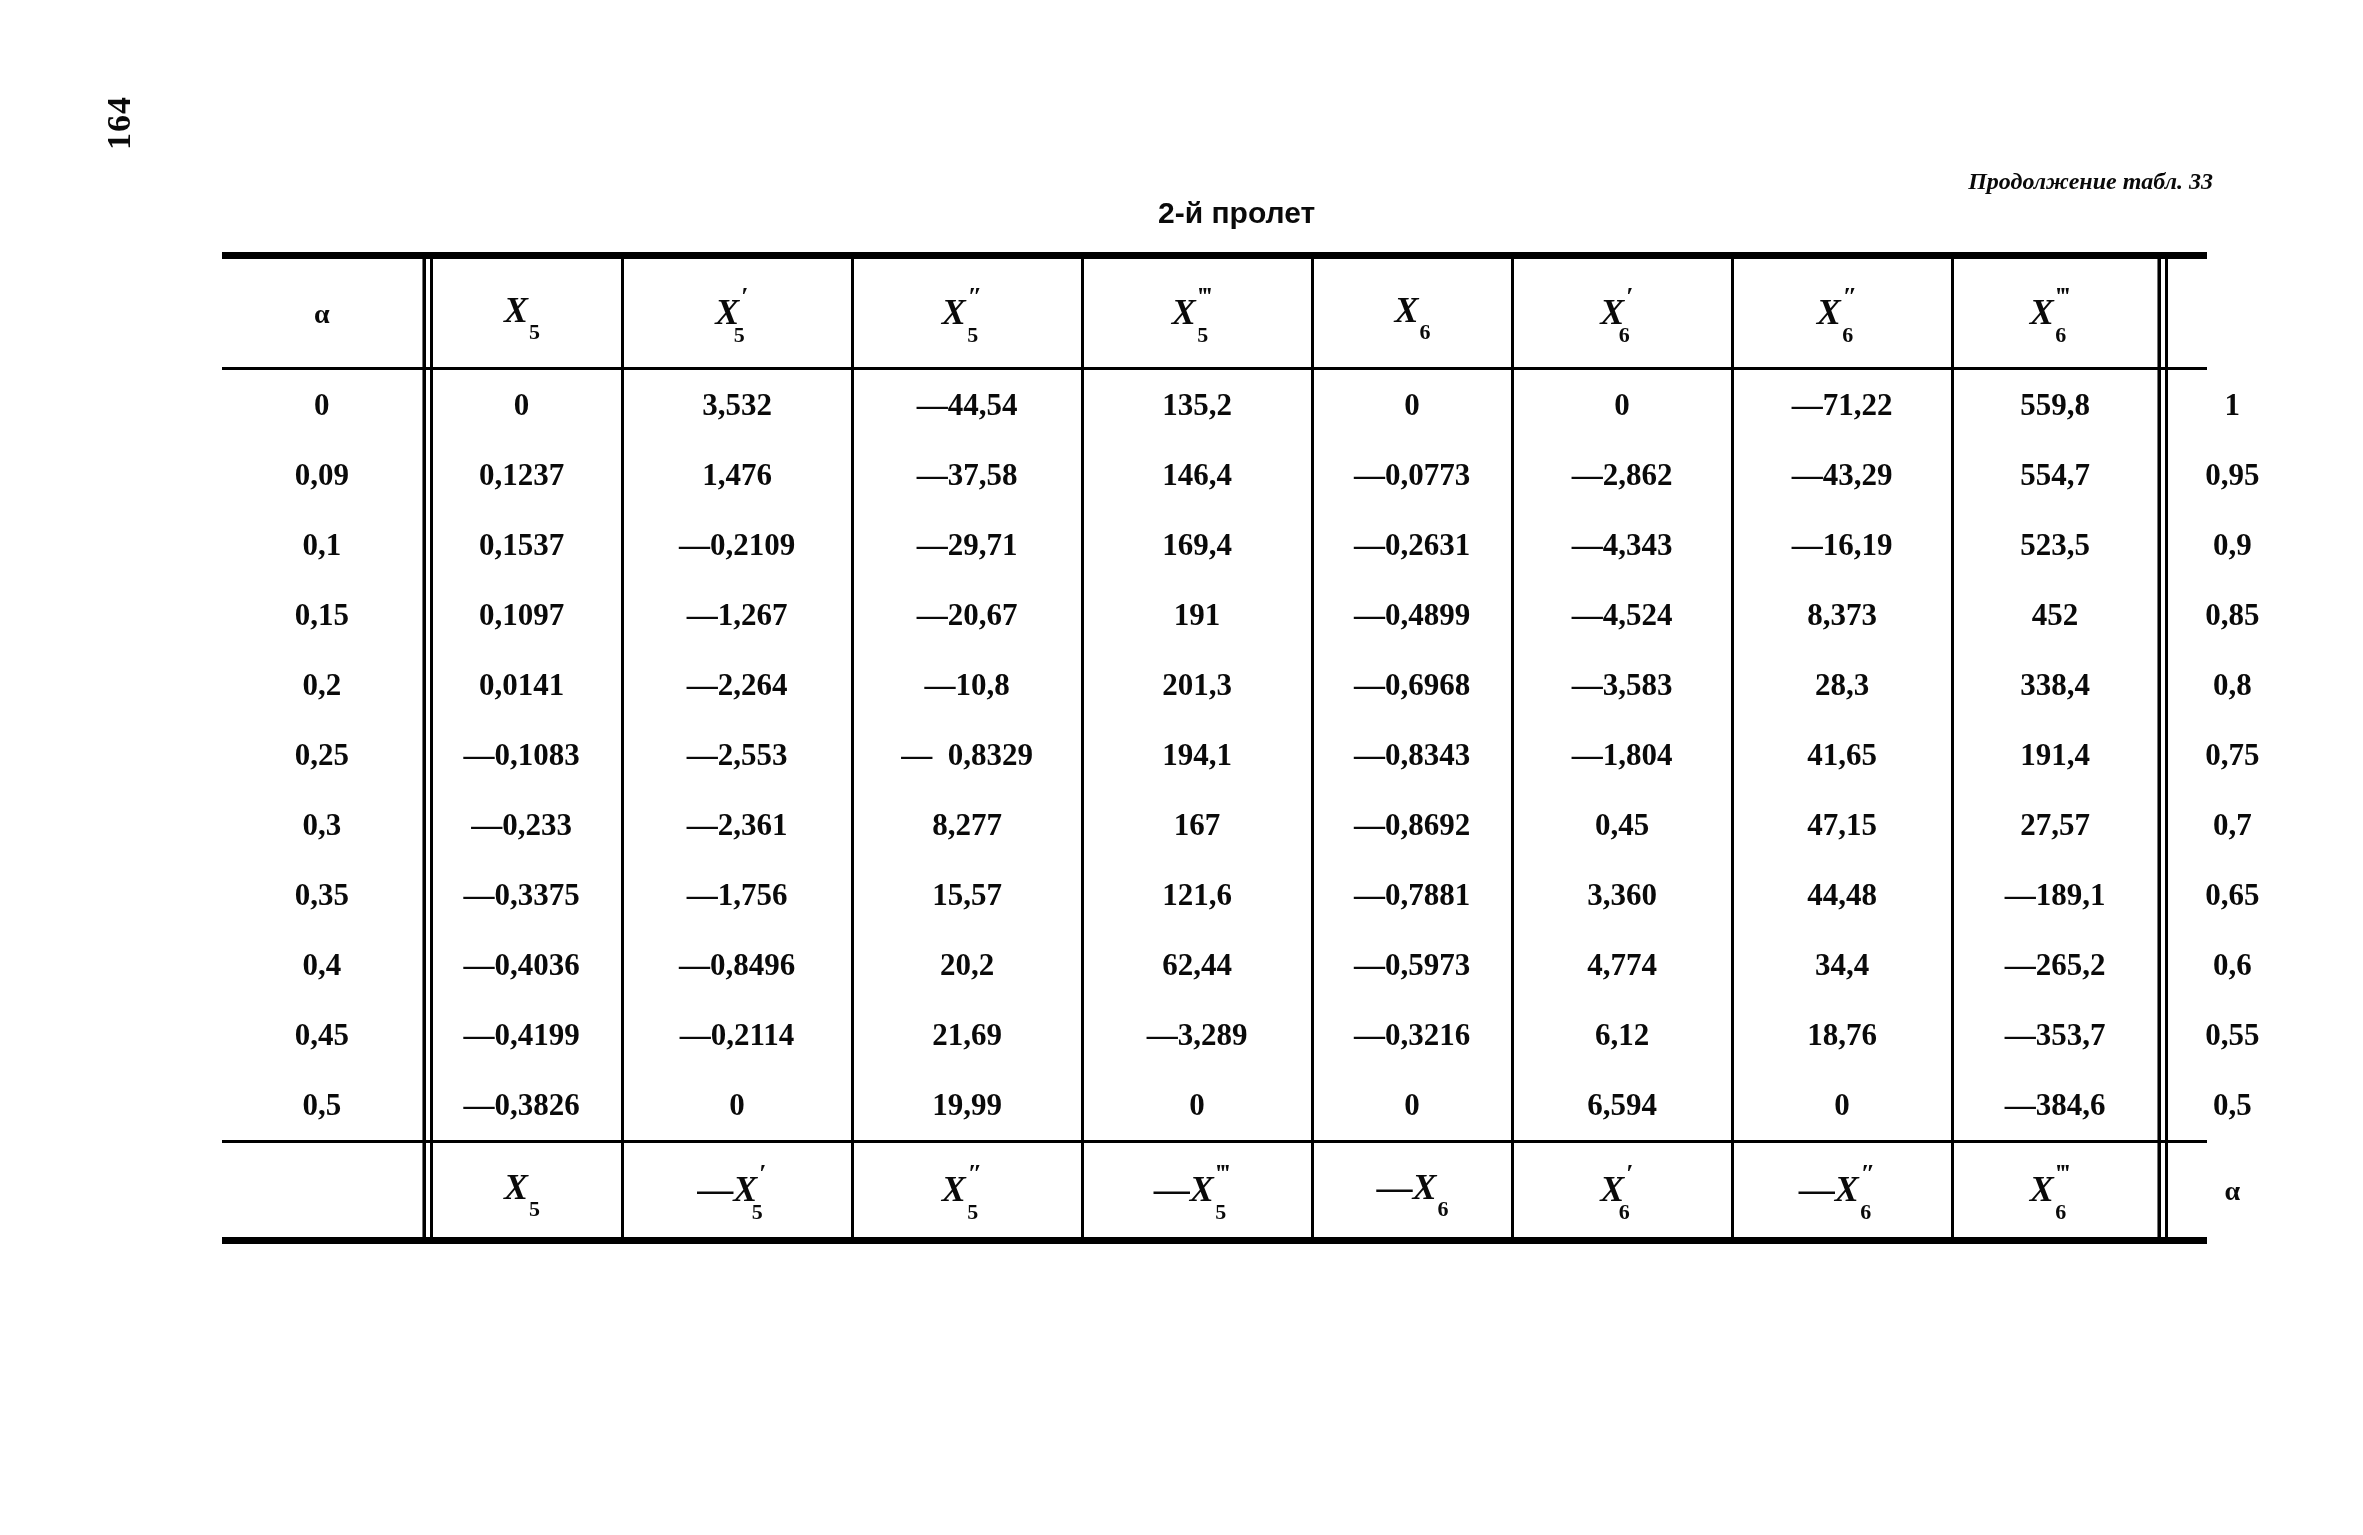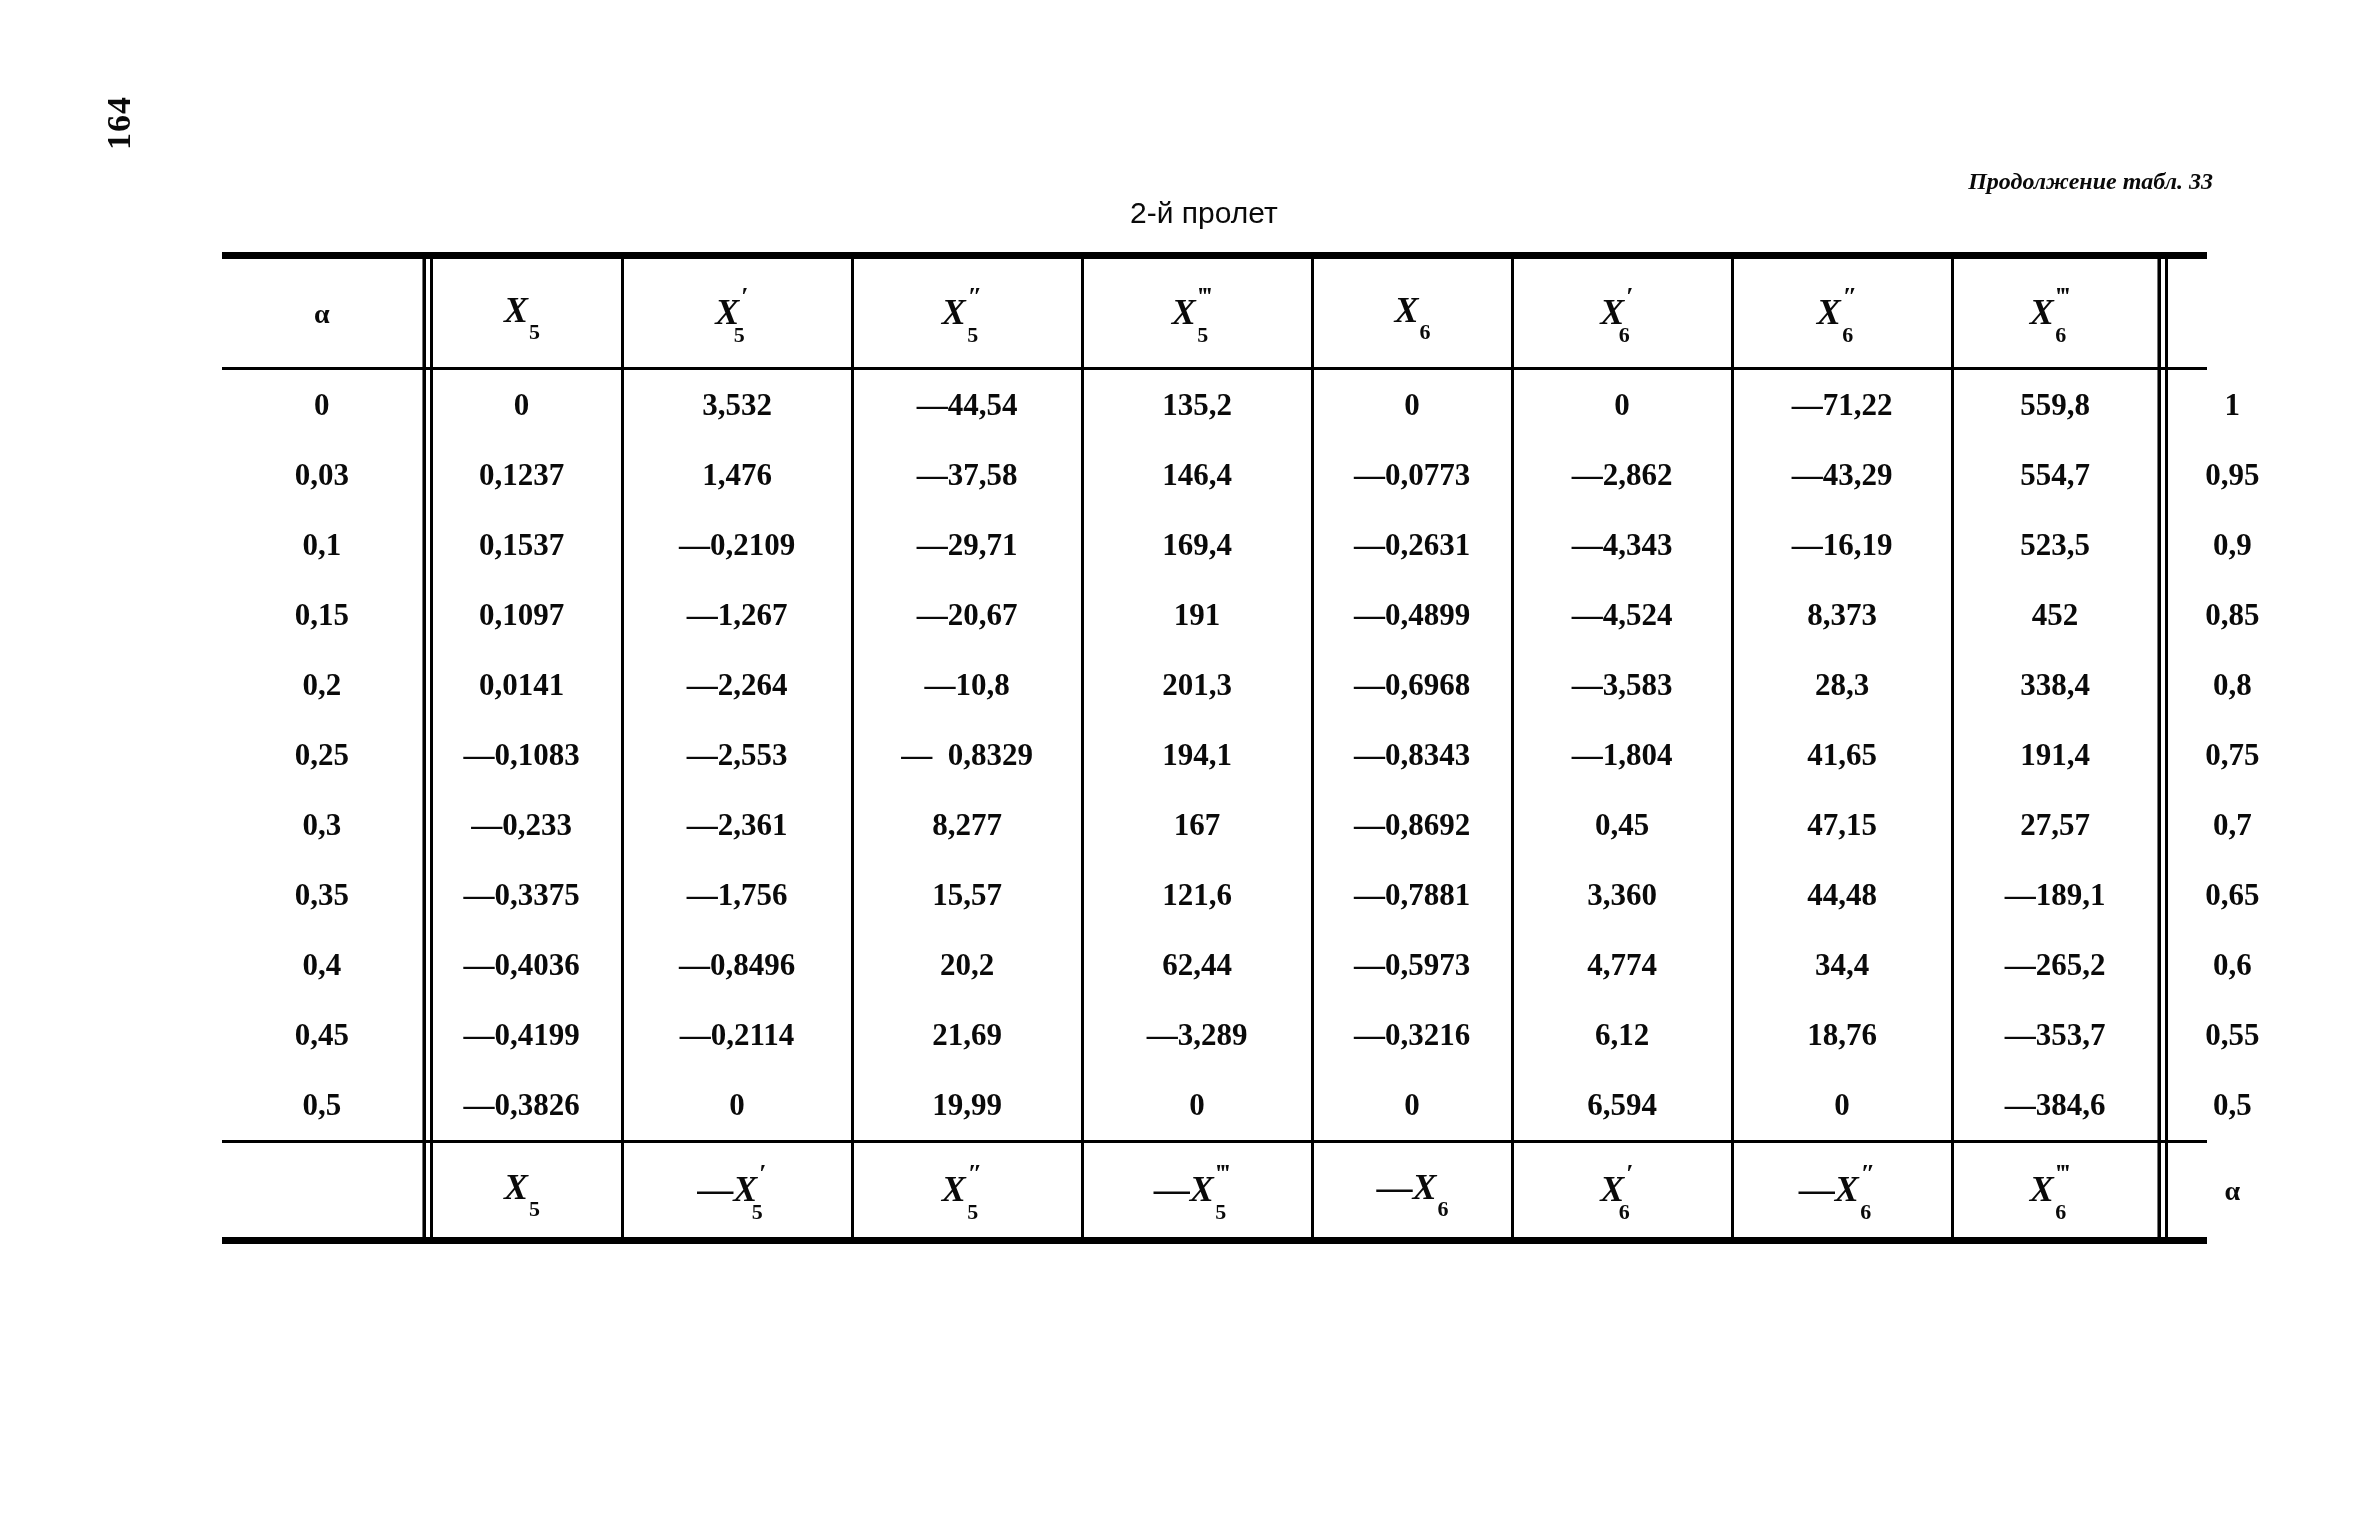--- a/index.html
+++ b/index.html
@@ -42,24 +42,24 @@
     top: 168px;
     font-family: "Liberation Serif", serif;
     font-style: italic;
     font-weight: 700;
     font-size: 24px;
     white-space: nowrap;
   }
 
   .span-title {
     position: absolute;
-    left: 1130px;
+    left: 1158px;
     top: 196px;
     font-family: "Liberation Sans", sans-serif;
-    font-weight: 400;
+    font-weight: 700;
     font-size: 30px;
     white-space: nowrap;
   }
 
   .table-wrap {
     position: absolute;
     left: 222px;
     top: 252px;
     width: 1985px;
   }
@@ -237,21 +237,21 @@
             <td class="vsep-single"><span class="num">3,532</span></td>
             <td class="vsep-single"><span class="num">—44,54</span></td>
             <td class="vsep-single"><span class="num">135,2</span></td>
             <td class="vsep-single"><span class="num">0</span></td>
             <td class="vsep-single"><span class="num">0</span></td>
             <td class="vsep-single"><span class="num">—71,22</span></td>
             <td class="vsep-single"><span class="num">559,8</span></td>
             <td class="vsep-double"><span class="num">1</span></td>
           </tr>
           <tr class="body-row">
-            <td><span class="num">0,03</span></td>
+            <td><span class="num">0,09</span></td>
             <td class="vsep-double"><span class="num">0,1237</span></td>
             <td class="vsep-single"><span class="num">1,476</span></td>
             <td class="vsep-single"><span class="num">—37,58</span></td>
             <td class="vsep-single"><span class="num">146,4</span></td>
             <td class="vsep-single"><span class="num">—0,0773</span></td>
             <td class="vsep-single"><span class="num">—2,862</span></td>
             <td class="vsep-single"><span class="num">—43,29</span></td>
             <td class="vsep-single"><span class="num">554,7</span></td>
             <td class="vsep-double"><span class="num">0,95</span></td>
           </tr>

